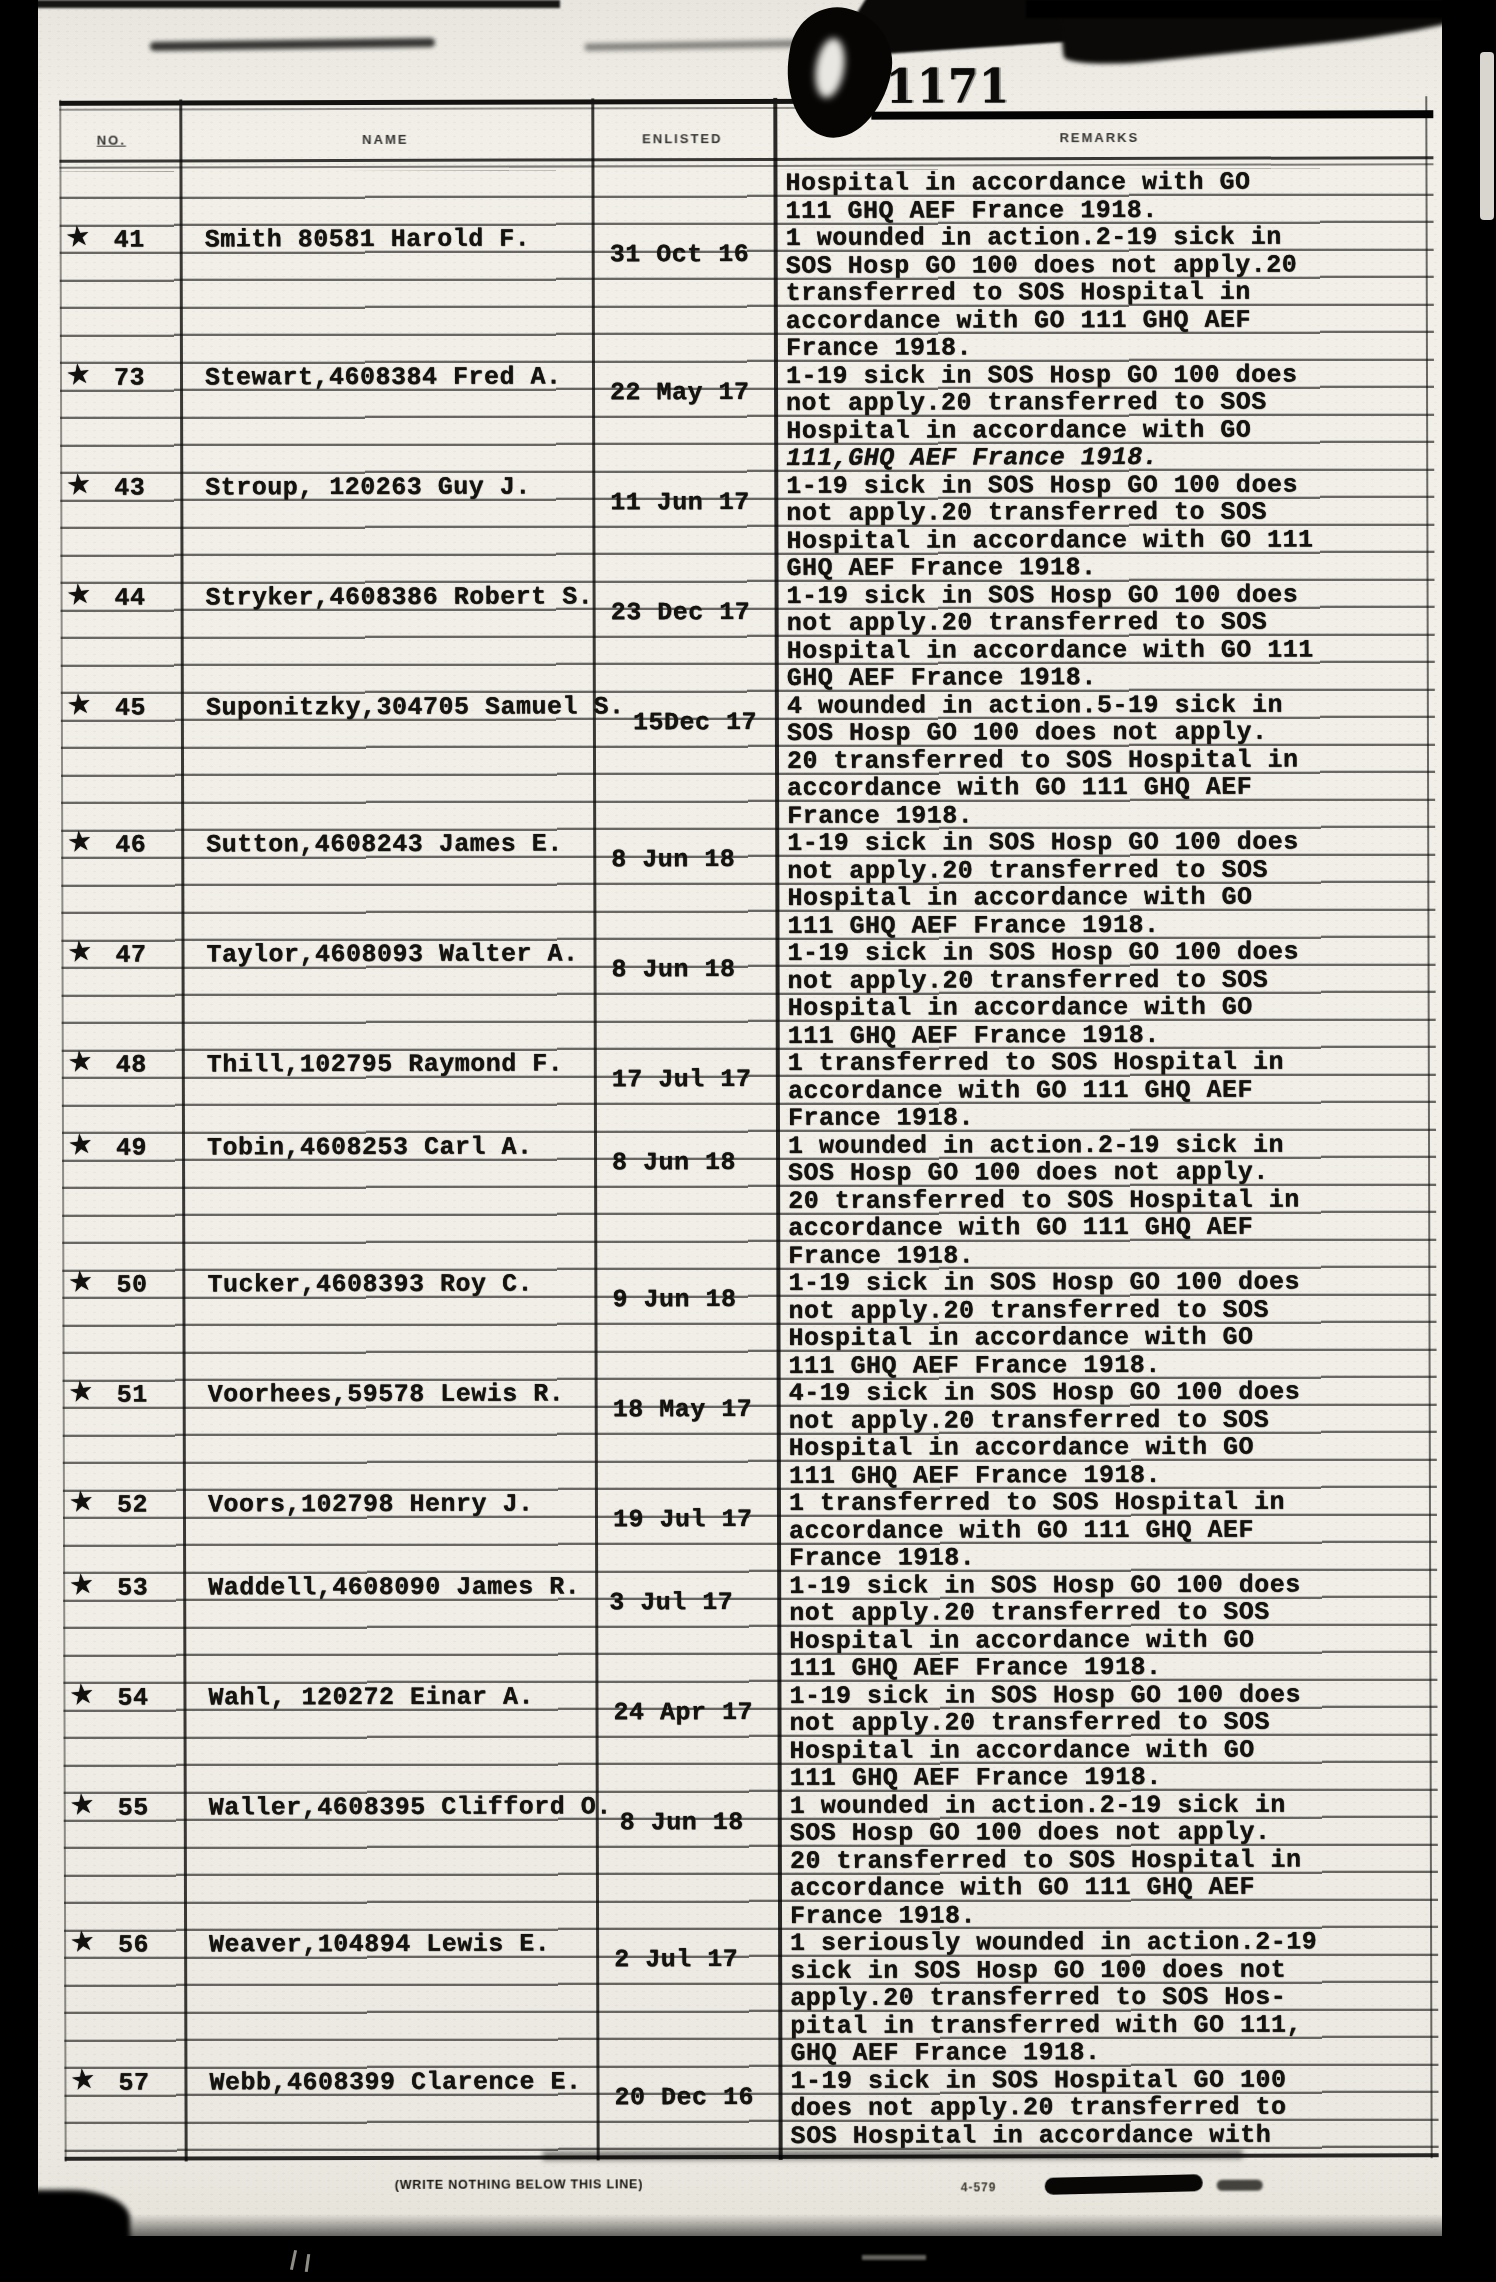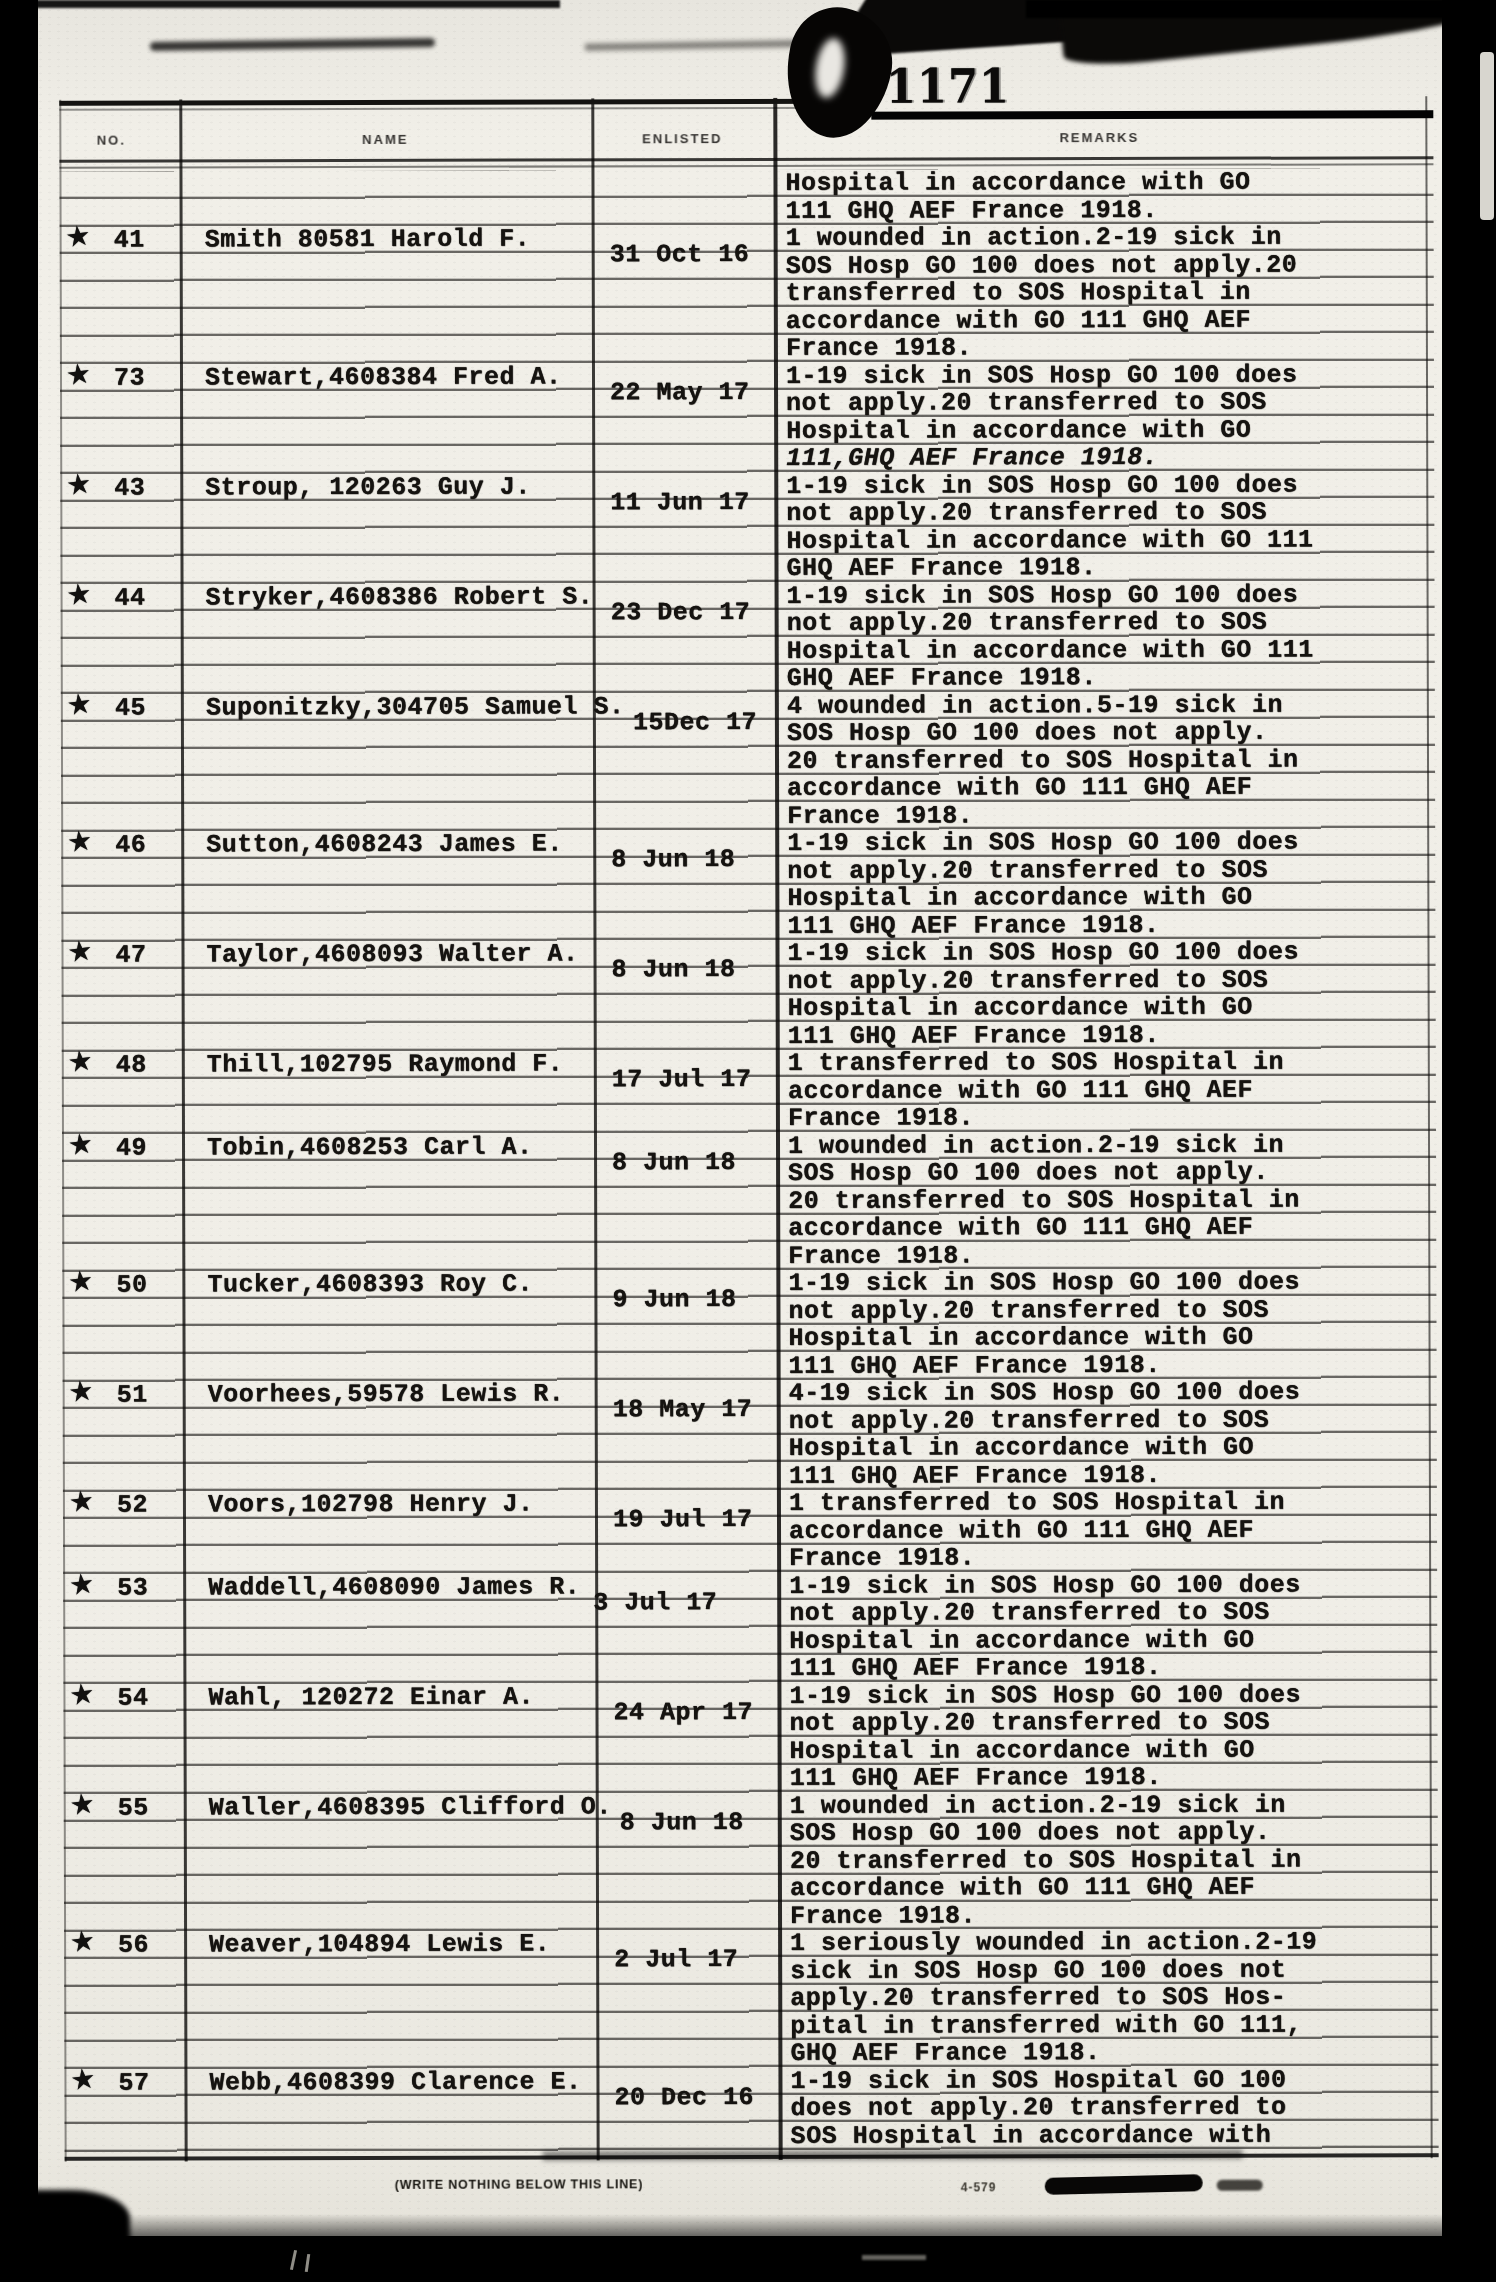--- a/index.html
+++ b/index.html
@@ -31,21 +31,21 @@
   .rule-top-a{left:62px;top:99px;width:816px;height:5px;filter:blur(.7px);}
   .rule-top-b{left:62px;top:107px;width:816px;height:2px;background:rgba(0,0,0,.4);}
   .rule-top-c{left:874px;top:112px;width:562px;height:8px;background:#030303;filter:blur(.5px);}
   .rule-hdr-a{left:62px;top:158px;width:1374px;height:3px;background:rgba(10,9,8,.8);}
   .rule-hdr-b{left:62px;top:165px;width:1374px;height:2px;background:rgba(10,9,8,.5);}
   .rule-footer{left:62px;top:2155px;width:1374px;height:4px;background:rgba(5,5,5,.85);filter:blur(.4px);}
   .rule-footer-smear{left:540px;top:2151px;width:700px;height:9px;background:rgba(0,0,0,.45);filter:blur(2.5px);}
 
   .col-header{position:absolute;top:120px;height:38px;line-height:38px;text-align:center;
       font-weight:700;font-size:13px;letter-spacing:2px;color:#201e1c;filter:blur(.45px);opacity:.9;}
-  .h-no{left:62px;width:104px;}
+  .h-no{left:62px;width:104px;text-decoration:underline;}
   .h-name{left:182px;width:412px;}
   .h-enl{left:594px;width:182px;}
   .h-rem{left:776px;width:652px;}
 
   .page-number{position:absolute;left:884px;top:62px;width:120px;height:50px;
       font-family:"DejaVu Serif", serif;font-weight:700;font-size:47px;line-height:50px;
       text-align:center;color:#0c0b0a;letter-spacing:1px;transform:scaleX(.92);
       text-shadow:2px 0 0 rgba(0,0,0,.35), 0 0 1px rgba(0,0,0,.6);}
 
   
@@ -254,21 +254,21 @@
             <span class="tw name">Voors,102798 Henry J.</span>
             <span class="tw date" style="left: 612px;">19 Jul 17</span>
           </div>
           <div class="tw remark" style="top: 1490px;">1 transferred to SOS Hospital in</div>
           <div class="tw remark" style="top: 1517.5px;">accordance with GO 111 GHQ AEF</div>
           <div class="tw remark" style="top: 1545px;">France 1918.</div>
           <div class="entry" style="top: 1572.5px;">
             <span class="star">★</span>
             <span class="tw no">53</span>
             <span class="tw name">Waddell,4608090 James R.</span>
-            <span class="tw date" style="left: 592px;">3 Jul 17</span>
+            <span class="tw date" style="left: 608px;">3 Jul 17</span>
           </div>
           <div class="tw remark" style="top: 1572.5px;">1-19 sick in SOS Hosp GO 100 does</div>
           <div class="tw remark" style="top: 1600px;">not apply.20 transferred to SOS</div>
           <div class="tw remark" style="top: 1627.5px;">Hospital in accordance with GO</div>
           <div class="tw remark" style="top: 1655px;">111 GHQ AEF France 1918.</div>
           <div class="entry" style="top: 1682.5px;">
             <span class="star">★</span>
             <span class="tw no">54</span>
             <span class="tw name">Wahl, 120272 Einar A.</span>
             <span class="tw date" style="left: 612px;">24 Apr 17</span>

